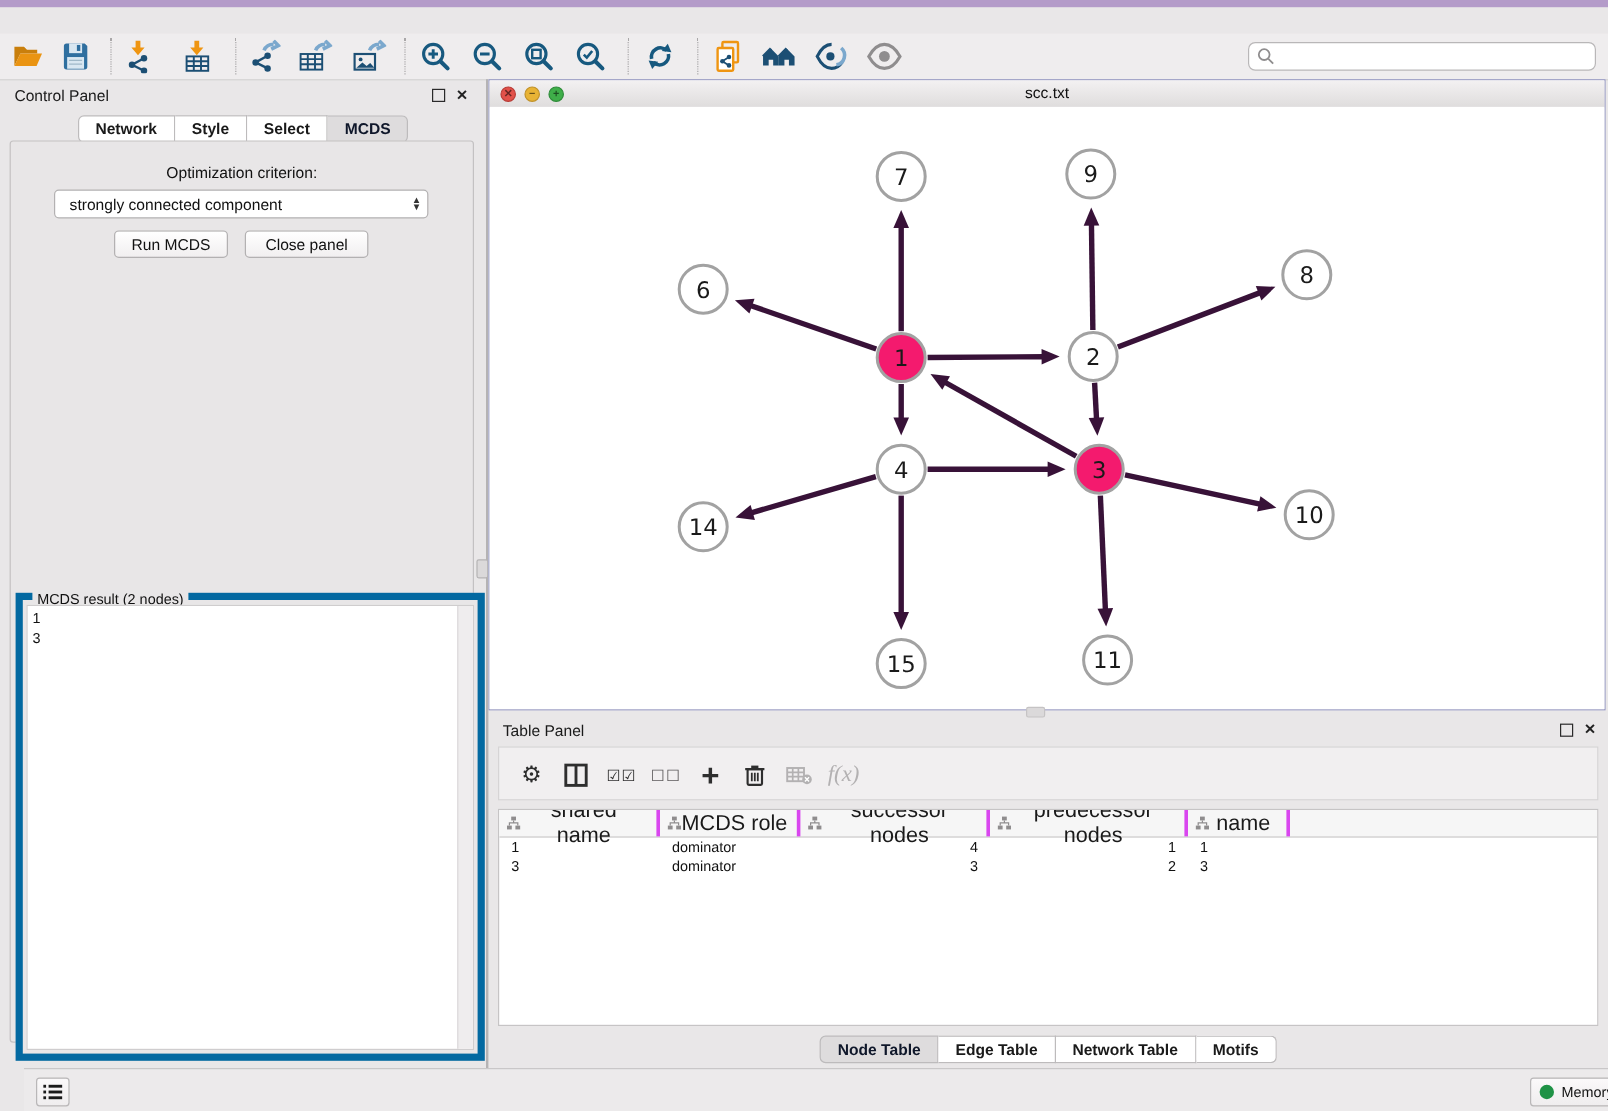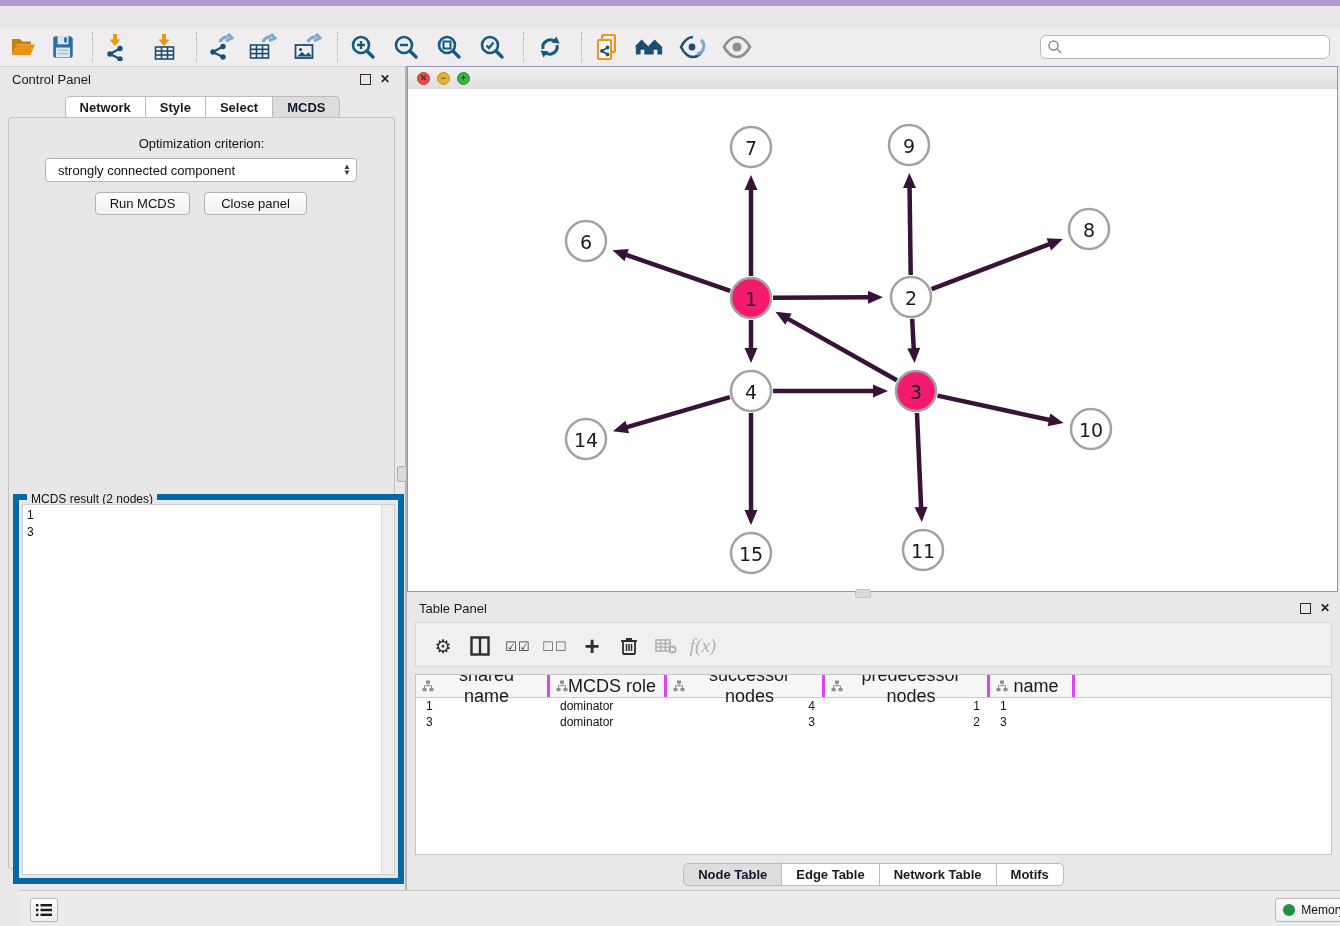--- a/index.html
+++ b/index.html
@@ -309,20 +309,21 @@
   </div>
 
   <div class="v-divider"></div>
   <div class="v-handle"></div>
 
   <div class="net-frame">
     <div class="net-titlebar">
       <div class="net-dot" style="left:9px;background:#e2514a;border:1px solid #b93d38">✕</div>
       <div class="net-dot" style="left:29px;background:#e8b335;border:1px solid #c1922a">−</div>
       <div class="net-dot" style="left:49px;background:#3fae49;border:1px solid #2f8c3a">+</div>
+      <div class="net-title">scc.txt</div>
     </div>
     <div class="net-canvas">
       <svg id="graph-svg" width="929" height="502" viewBox="0 0 929 502">
           <line x1="343" y1="187" x2="343" y2="99" stroke="#381238" stroke-width="4.5"></line>
           <polygon points="343,86 349.5,101 336.5,101" fill="#381238"></polygon>
           <line x1="322.2058154797033" y1="201.81655443844295" x2="216.75279842418928" y2="165.38733036471993" stroke="#381238" stroke-width="4.5"></line>
           <polygon points="204.46532575310488,161.1425670783453 220.76556047831266,159.89663453477382 216.52079719193804,172.18410720585823" fill="#381238"></polygon>
           <line x1="364.9995703250881" y1="208.8625026854682" x2="462.0008007577904" y2="208.2562449952638" stroke="#381238" stroke-width="4.5"></line>
           <polygon points="475.0005468589788,208.17499658213137 460.04146402571223,214.76861780172453 459.96021561257976,201.76887170053612" fill="#381238"></polygon>
           <line x1="343" y1="231" x2="343" y2="261" stroke="#381238" stroke-width="4.5"></line>

